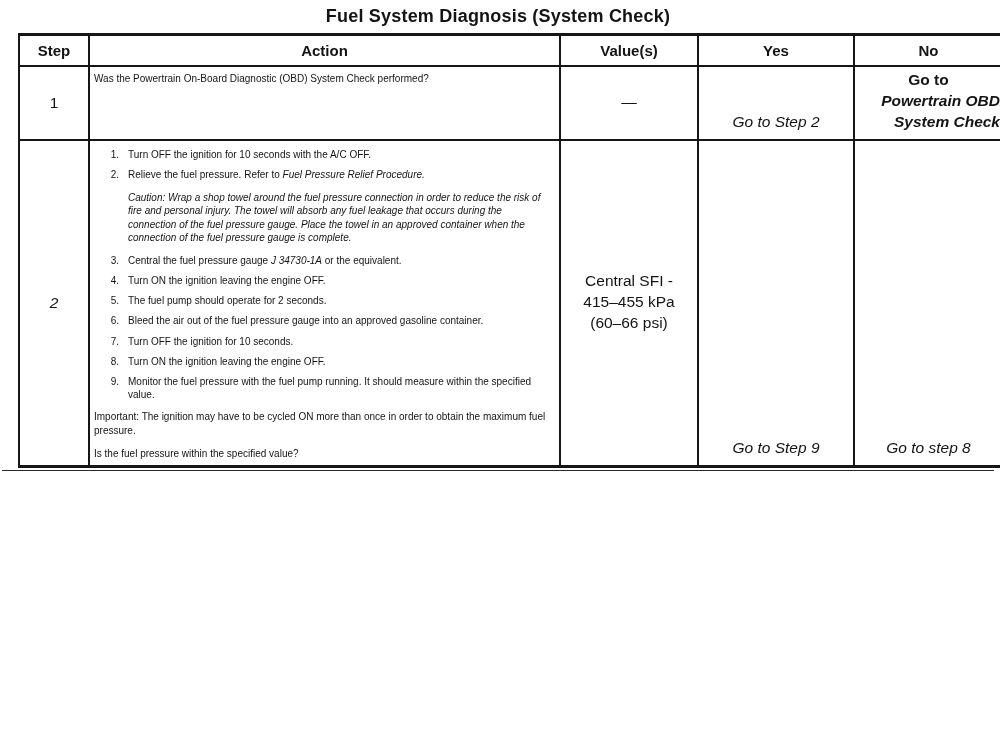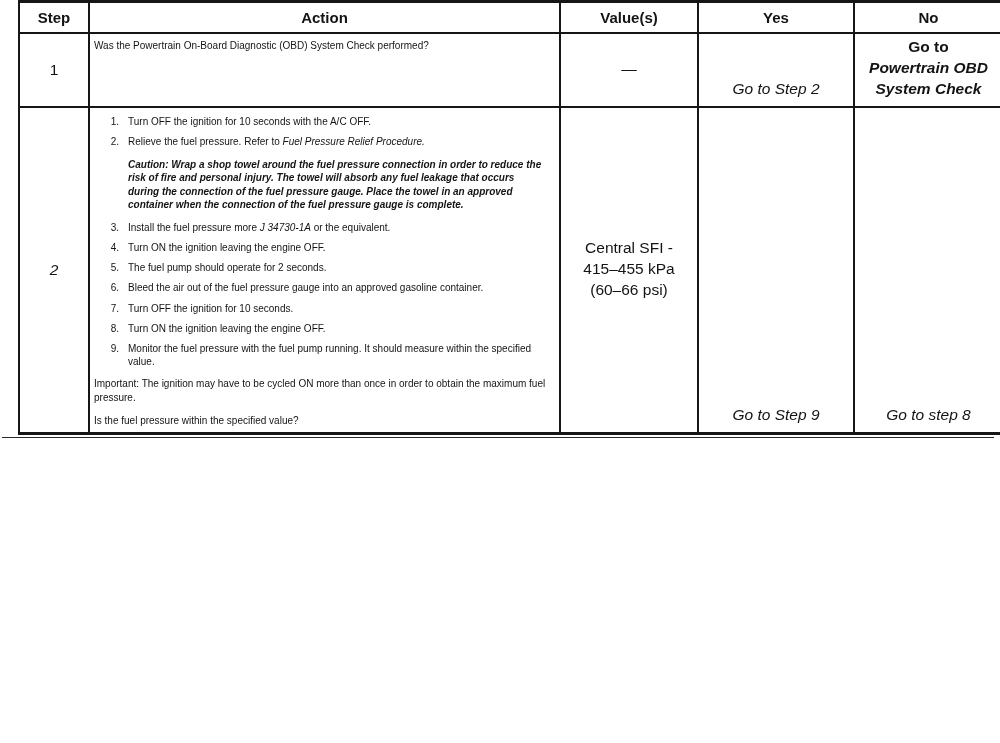--- a/index.html
+++ b/index.html
@@ -64,21 +64,21 @@
   .li { display: flex; margin: 3px 0 7px 0; }
   .li .num {
     flex: 0 0 35px;
     text-align: right;
     padding-right: 9px;
     box-sizing: border-box;
   }
   .li .txt { flex: 1 1 auto; padding-right: 6px; }
 
   .caution {
-    font-weight: bold;
+    font-weight: normal;
     font-style: italic;
     margin: 10px 12px 10px 35px;
   }
 
   .important { margin: 9px 0 0 0; padding-left: 1px; }
   .important b { font-weight: normal; }
   .question { margin: 10px 0 0 0; padding-left: 1px; }
 
   .value-cell {
     text-align: center;
@@ -89,35 +89,36 @@
   }
 
   .yes-cell, .no-cell {
     text-align: center;
     font-size: 15.5px;
     line-height: 1.35;
     padding: 3px 2px 6px 2px;
   }
   .v-bottom { vertical-align: bottom; }
   .v-middle { vertical-align: middle; font-weight: bold; }
-  .it { font-style: italic; }
+  .it { font-style: italic; text-align: right; }
 
   .bottom-rule {
     width: 992px;
     margin-left: 2px;
     border-top: 1px solid #2a2a2a;
     margin-top: 2px;
     height: 0;
   }
 </style>
 </head>
 <body>
 
 <div class="page">
 
+  <div class="doc-title">Fuel System Diagnosis (System Check)</div>
 
   <table class="diag">
     <colgroup>
       <col style="width:70px">
       <col style="width:471px">
       <col style="width:138px">
       <col style="width:156px">
       <col style="width:149px">
     </colgroup>
     <thead>
@@ -157,21 +158,21 @@
           </div>
           <div class="li">
             <span class="num">2.</span>
             <span class="txt"><span>Relieve the fuel pressure. Refer to </span><span class="it">Fuel Pressure Relief Procedure.</span><span></span></span>
           </div>
 
           <div class="caution">Caution: Wrap a shop towel around the fuel pressure connection in order to reduce the risk of fire and personal injury. The towel will absorb any fuel leakage that occurs during the connection of the fuel pressure gauge. Place the towel in an approved container when the connection of the fuel pressure gauge is complete.</div>
 
           <div class="li">
             <span class="num">3.</span>
-            <span class="txt"><span>Install the fuel pressure more </span><span class="it">J 34730-1A</span><span> or the equivalent.</span></span>
+            <span class="txt"><span>Central the fuel pressure gauge </span><span class="it">J 34730-1A</span><span> or the equivalent.</span></span>
           </div>
           <div class="li">
             <span class="num">4.</span>
             <span class="txt"><span>Turn ON the ignition leaving the engine OFF.</span><span class="it"></span><span></span></span>
           </div>
           <div class="li">
             <span class="num">5.</span>
             <span class="txt"><span>The fuel pump should operate for 2 seconds.</span><span class="it"></span><span></span></span>
           </div>
           <div class="li">

